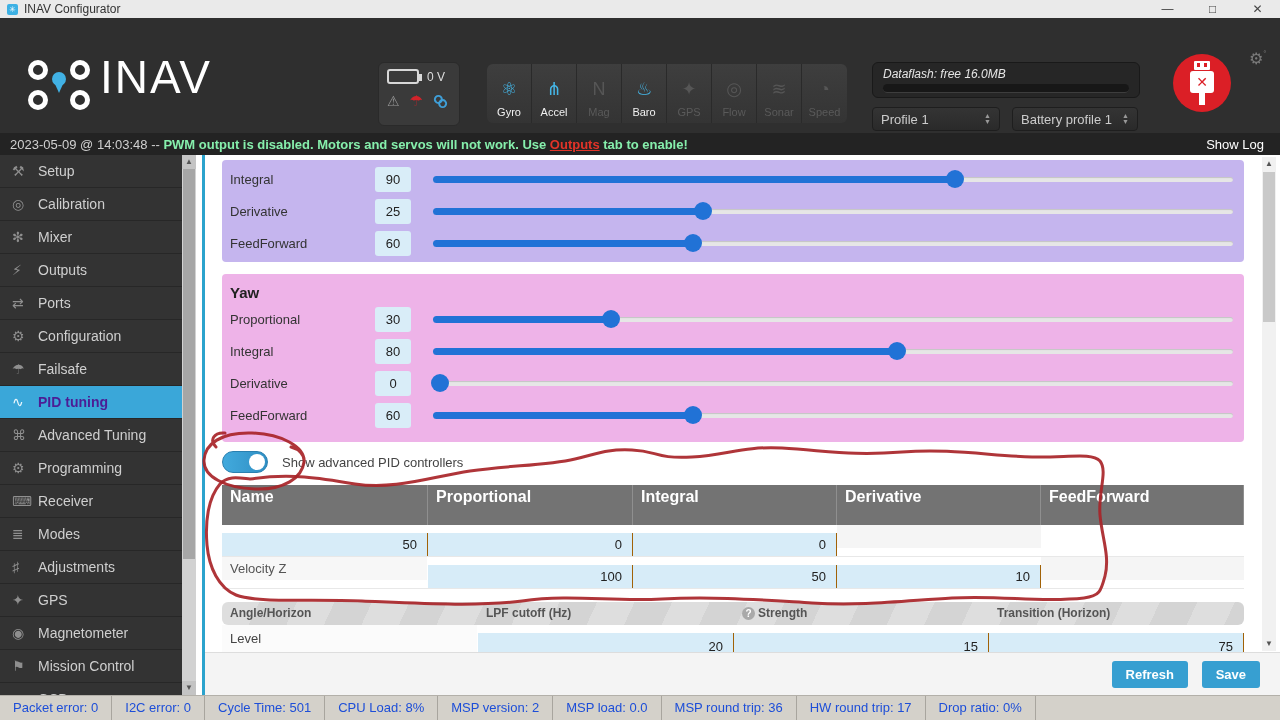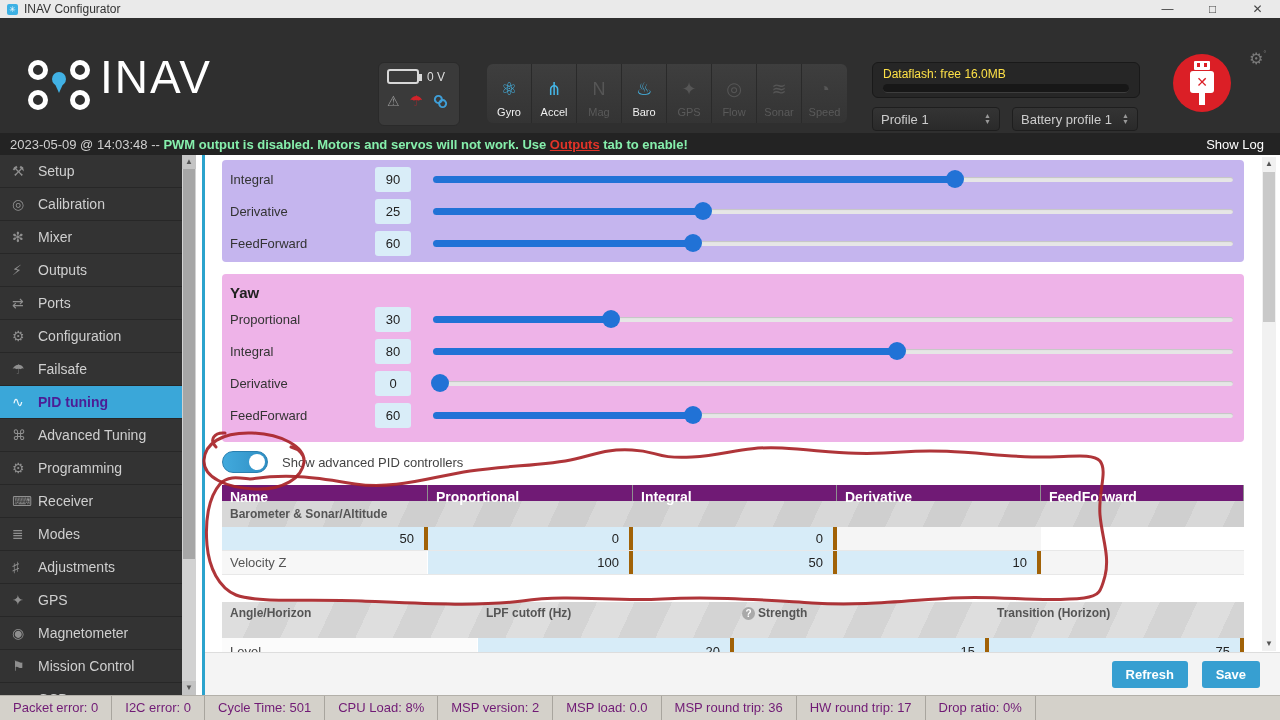--- a/index.html
+++ b/index.html
@@ -47,21 +47,21 @@
     align-items:center; justify-content:flex-end; padding-bottom:5px; }
   .sensor:first-child { border-radius:6px 0 0 6px; }
   .sensor:last-child { border-radius:0 6px 6px 0; border-right:none; }
   .sensor-glyph { font-size:18px; line-height:26px; height:30px; color:#565656; }
   .sensor-label { font-size:11px; color:#5a5a5a; }
   .sensor.on .sensor-glyph { color:#45b7e8; }
   .sensor.on .sensor-label { color:#f0f0f0; }
 
   .dataflash { position:absolute; left:872px; top:44px; width:268px; height:36px;
     background:#262626; border:1px solid #191919; border-radius:6px; padding:4px 10px; }
-  .dataflash-text { color:#fde047; font-size:12px; }
+  .dataflash-text { color:#e5e5e5; font-size:12px;font-style:italic; }
   .dataflash-bar { margin-top:3px; height:9px; background:#171717; border-radius:5px;
     border-bottom:1px solid #3d3d3d; }
   .select { position:absolute; top:89px; height:24px; background:linear-gradient(#343434,#2a2a2a);
     border:1px solid #1e1e1e; border-radius:4px; color:#ccc; font-size:13px;
     display:flex; align-items:center; padding:0 8px; }
   .sel-profile { left:872px; width:128px; }
   .sel-batt { left:1012px; width:126px; }
   .sel-arrows { margin-left:auto; display:flex; flex-direction:column; color:#999;
     font-size:7px; line-height:6px; }
 
@@ -122,55 +122,55 @@
   .toggle-row { position:absolute; left:17px; top:293px; height:28px; display:flex; align-items:center; }
   .toggle { width:46px; height:22px; border-radius:11px; background:linear-gradient(90deg,#42aadd,#2f8fc4);
     position:relative; border:1px solid #2a80b0; cursor:pointer; }
   .toggle-knob { position:absolute; right:2px; top:2px; width:16px; height:16px;
     background:#fff; border-radius:50%; }
   .toggle-label { margin-left:14px; font-size:13px; color:#444; }
 
   .adv-table { position:absolute; left:17px; top:330px; width:1022px; font-size:13px; }
   .adv-head { display:grid; grid-template-columns:206px 205px 204px 204px 203px;
     background:#fff; gap:0; }
-  .adv-head > div { background:#701a75; color:#fff; font-weight:bold; font-size:14px;
-    height:16px; line-height:24px; padding-left:8px; border-right:1px solid #8f8f8f; }
+  .adv-head > div { background:#737373; color:#fff; font-weight:bold; font-size:16px;
+    height:40px; line-height:24px; padding-left:8px; border-right:1px solid #8f8f8f; }
   .group-row { height:26px; line-height:26px; padding-left:8px; color:#555; font-weight:bold; font-size:12px;
     background:repeating-linear-gradient(115deg,#d8d8d8 0 34px,#cfcfcf 34px 68px); }
   .adv-row { display:grid; grid-template-columns:206px 205px 204px 204px 203px;
     border-bottom:1px solid #e8e8e8; background:#fff; }
   .cell-name { background:#f7f7f7; color:#555; height:23px; line-height:23px; padding-left:8px;
     border-right:1px solid #fff; }
   .cell-val { background:#d7ecf8; color:#222; height:23px; line-height:23px; text-align:right;
-    padding-right:10px; border-right:4px solid #a16207; }
+    padding-right:10px; border-right:1px solid #a16207;margin-top:8px; }
   .cell-empty { background:#f5f5f5; height:23px; }
 
   .angle-table { position:absolute; left:17px; top:447px; width:1022px; font-size:13px; }
   .angle-head { display:grid; grid-template-columns:256px 256px 255px 255px;
     background:repeating-linear-gradient(115deg,#dedede 0 34px,#d4d4d4 34px 68px);
-    color:#555; font-weight:bold; font-size:12px; height:36px; line-height:23px; }
+    color:#555; font-weight:bold; font-size:12px; height:23px; line-height:23px;border-radius:6px; }
   .angle-head > div { padding-left:8px; }
   .q-icon { display:inline-block; width:13px; height:13px; border-radius:50%; background:#a9a9a9;
     color:#fff; font-size:10px; line-height:13px; text-align:center; margin-right:3px; font-weight:bold; }
   .angle-row { display:grid; grid-template-columns:256px 256px 255px 255px; }
   .angle-row .cell-name { height:27px; line-height:27px; background:#fbfbfb; color:#444; }
   .angle-row .cell-val { height:27px; line-height:27px; }
 
   .content-toolbar { position:absolute; left:0; bottom:0; width:1075px; height:43px;
     background:#f4f4f4; border-top:1px solid #ddd; }
   .btn { position:absolute; top:8px; height:27px; background:#379fd1; color:#fff; font-weight:bold;
     font-size:13px; border:none; border-radius:3px; padding:0 14px; cursor:pointer; }
   .btn-refresh { right:92px; } .btn-save { right:20px; }
 
   .main-scroll { position:absolute; left:1262px; top:157px; width:14px; height:494px; background:#f1f1f1; }
   .main-thumb { position:absolute; left:1px; top:15px; width:12px; height:150px; background:#c9c9c9; }
 
   
   .statusbar { position:absolute; left:0; top:695px; width:1280px; height:25px; background:#d4d1ca;
-    border-top:1px solid #b3b0a9; display:flex; align-items:center; font-size:13px; color:#701a75; }
+    border-top:1px solid #b3b0a9; display:flex; align-items:center; font-size:13px; color:#1d4ed8; }
   .status-item { padding:0 13px; border-right:1px solid #a8a59e; line-height:24px; white-space:pre; }
 
   
   .annot { position:absolute; left:0; top:0; width:1280px; height:720px; z-index:60; pointer-events:none; }
   .annot path { fill:none; stroke-width:3; stroke-linecap:round; stroke-linejoin:round; opacity:.92; }
 </style>
 </head>
 <body>
 
 <div class="titlebar">
@@ -445,21 +445,20 @@
   </div>
 
   <div class="adv-table">
     <div class="adv-head">
       <div>Name</div>
       <div>Proportional</div>
       <div>Integral</div>
       <div>Derivative</div>
       <div>FeedForward</div>
     </div>
-    <div class="group-row">Barometer &amp; Sonar/Altitude</div>
     <div class="adv-row">
       <div class="cell-val">50</div>
       <div class="cell-val">0</div>
       <div class="cell-val">0</div>
       <div class="cell-empty"></div>
     </div>
     <div class="adv-row">
       <div class="cell-name">Velocity Z</div>
       <div class="cell-val">100</div>
       <div class="cell-val">50</div>

